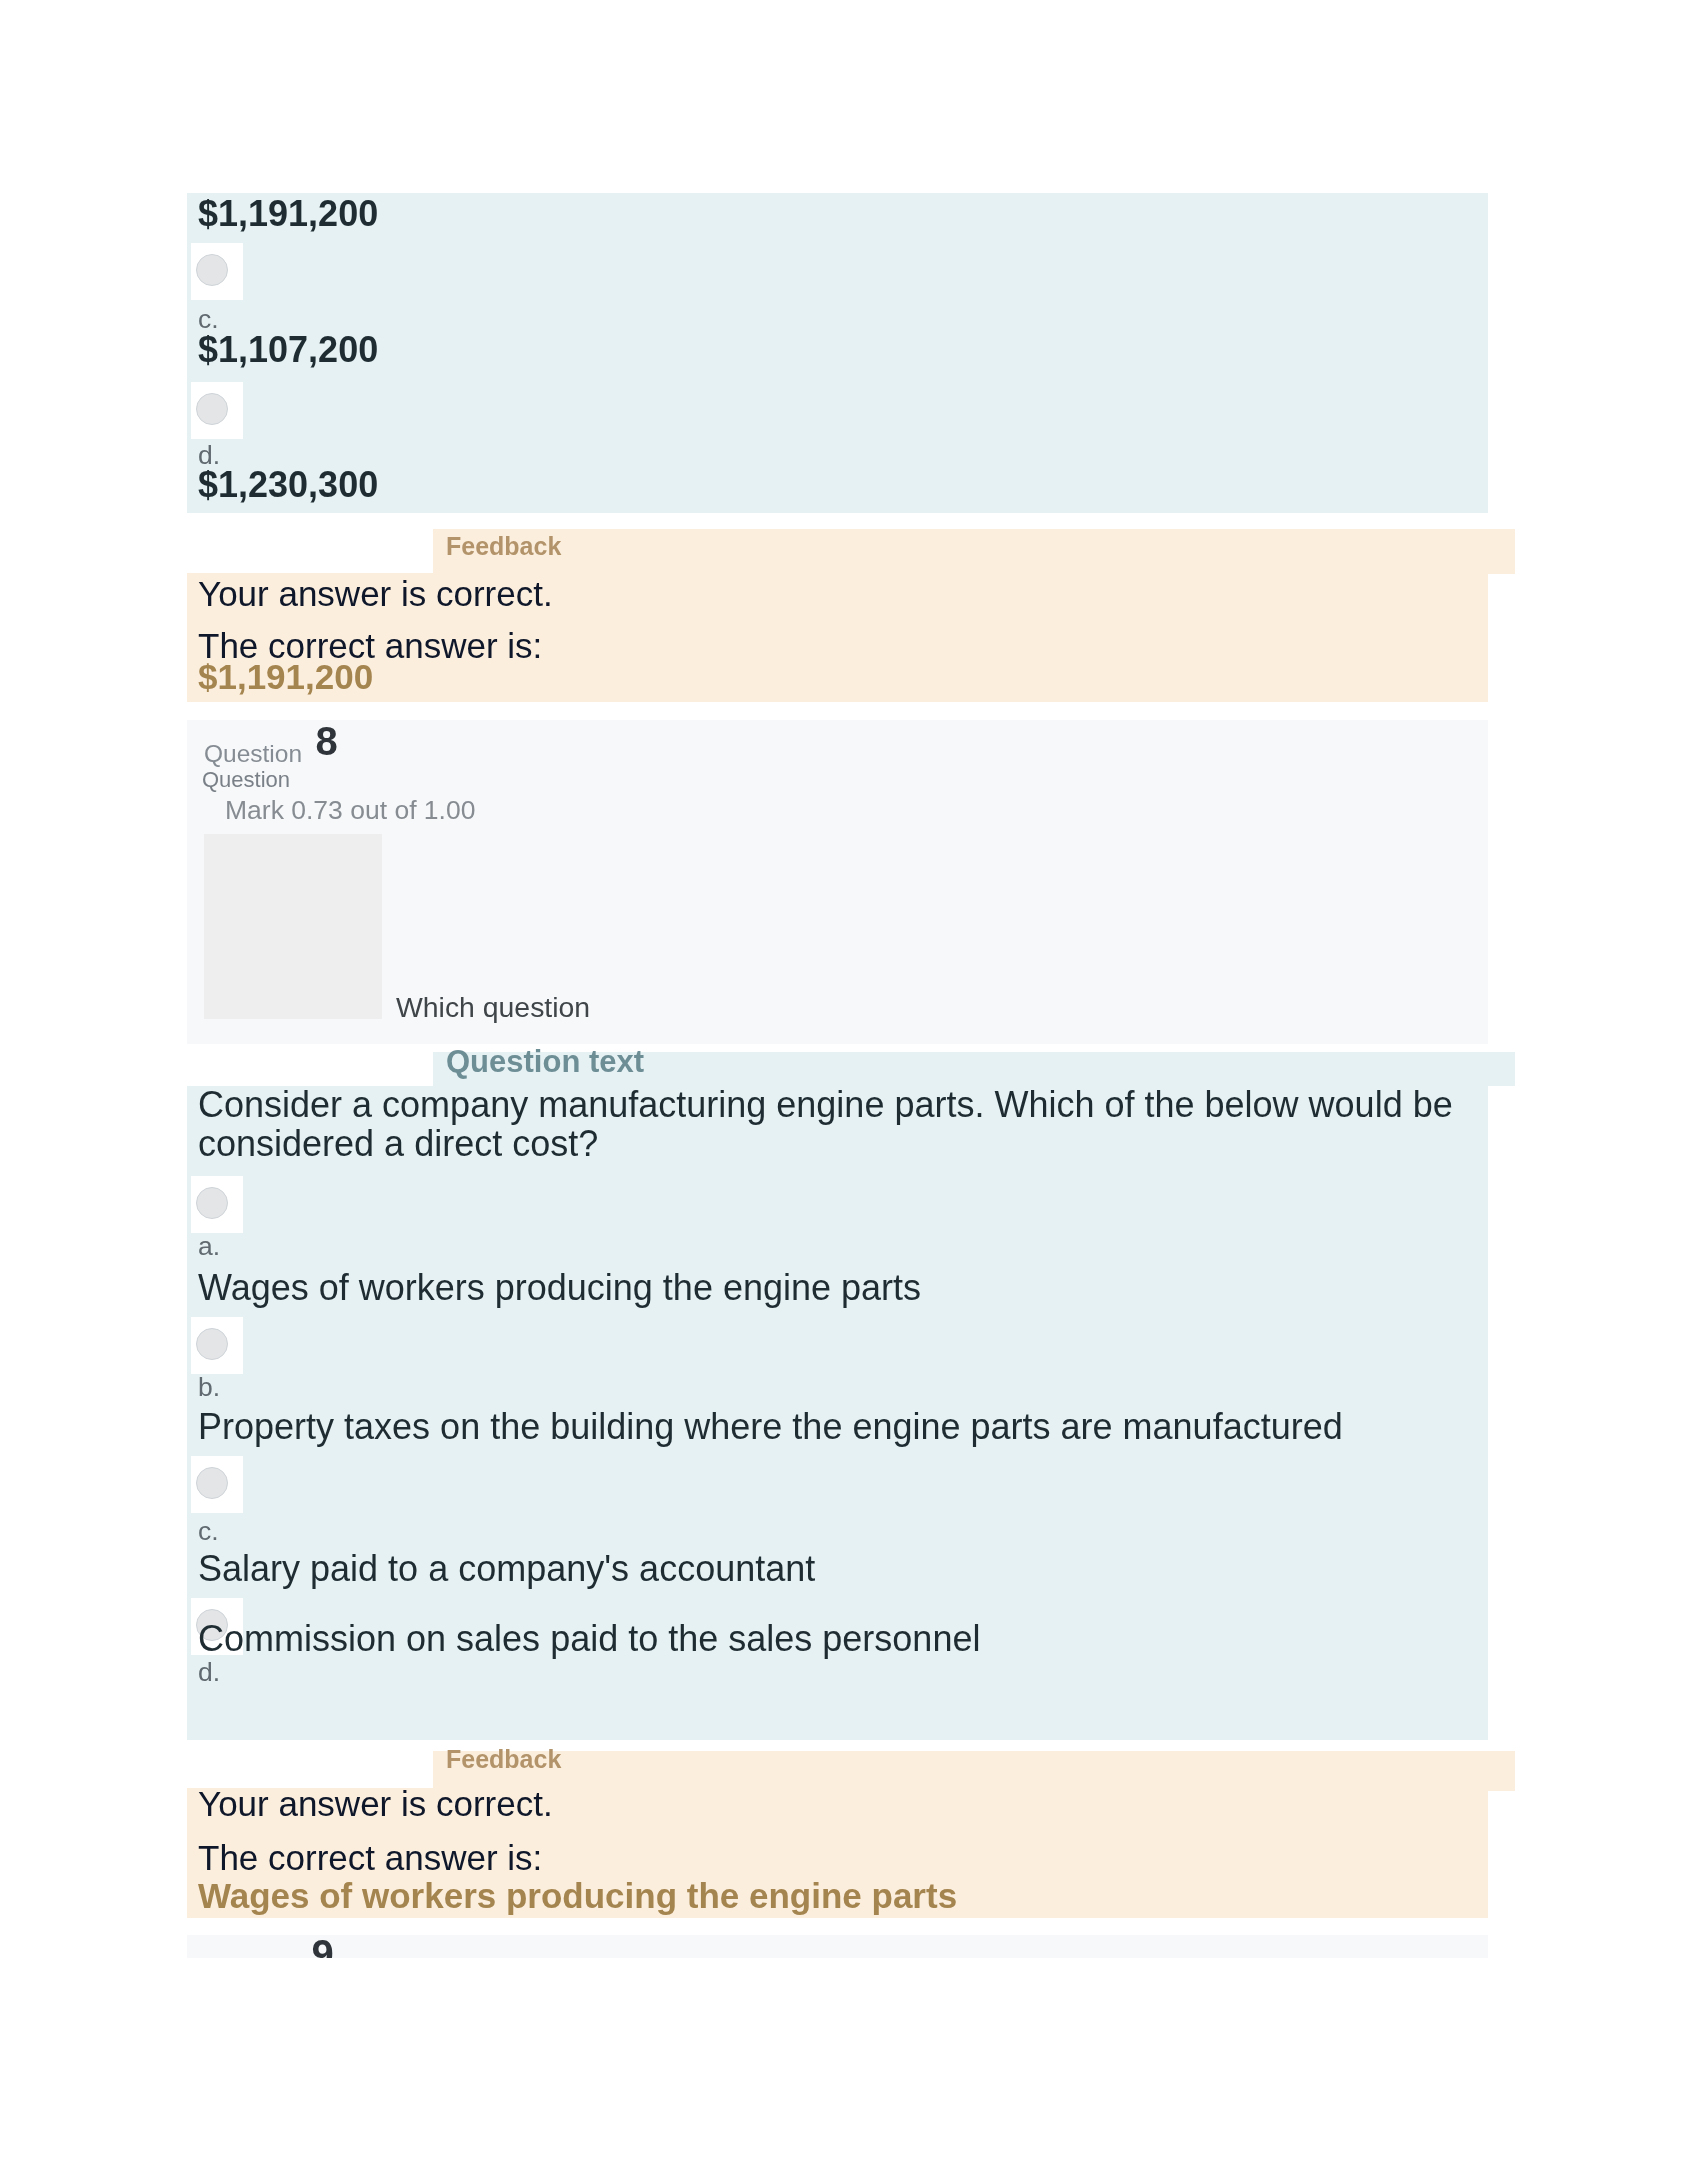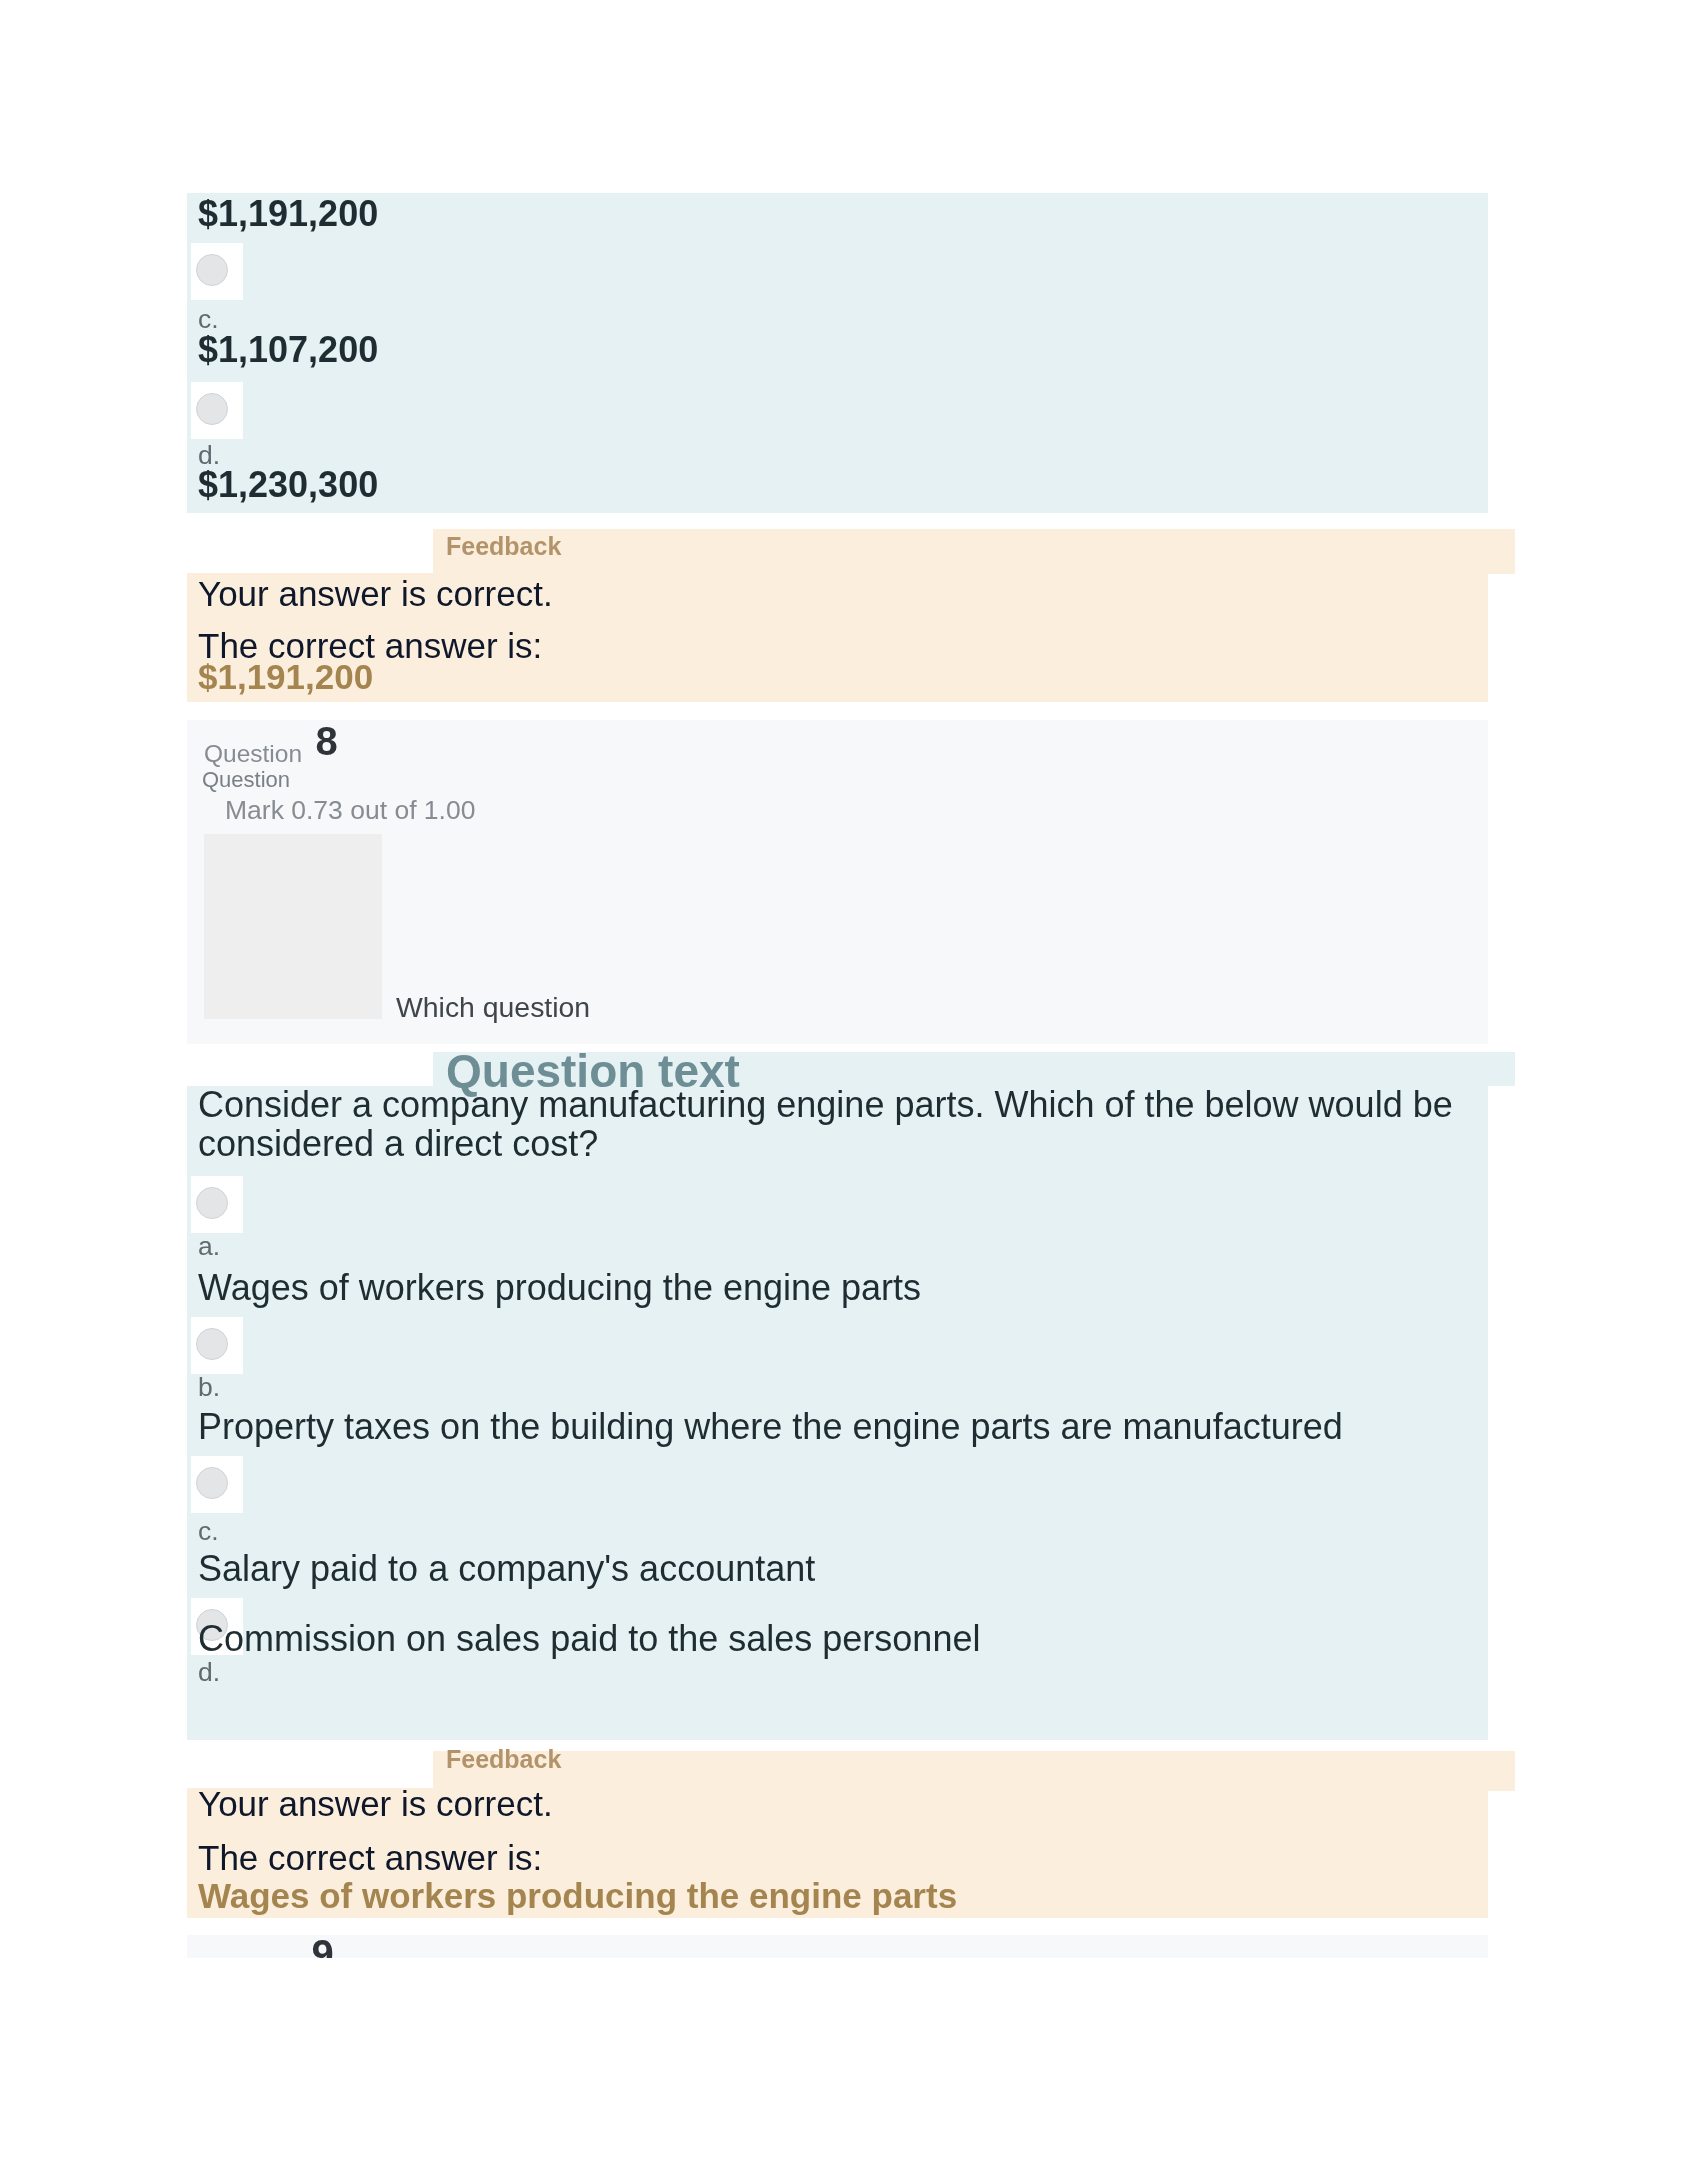--- a/index.html
+++ b/index.html
@@ -14,21 +14,21 @@
   .whitebg{background:#ffffff;}
   .money{font-size:36px;font-weight:bold;color:#1f2d33;line-height:1;white-space:nowrap;}
   .radiowrap{width:52px;height:57px;background:#ffffff;}
   .radio{width:30px;height:30px;border:0.7px solid #cfd4d8;background:#e3e5e7;
          border-radius:50%;position:absolute;left:5.3px;top:10.6px;}
   .optletter{font-size:26.5px;color:#606a70;line-height:1;white-space:nowrap;}
   .opttext{font-size:36px;color:#1f2d33;line-height:1.15;white-space:nowrap;}
   .fbtitle{font-size:25px;font-weight:bold;color:#b2936a;white-space:nowrap;}
   .fbline{font-size:35px;color:#0f172a;line-height:1.2;white-space:nowrap;}
   .fbstrong{font-size:35px;color:#a5854f;font-weight:bold;white-space:nowrap;}
-  .qtitle{font-size:46px;font-weight:bold;color:#6e8e96;white-space:nowrap;}
+  .qtitle{font-size:31px;font-weight:bold;color:#6e8e96;white-space:nowrap;}
   .stem{font-size:36px;color:#1f2d33;line-height:1.09;}
   .qnum{font-size:24.5px;color:#868c93;white-space:nowrap;}
   .qnumval{color:#2e3439;font-size:40px;font-weight:bold;position:relative;left:6.6px;top:-6.6px;}
   .qstate{font-size:22px;color:#7a8087;white-space:nowrap;}
   .qmark{font-size:26.5px;color:#868c92;white-space:nowrap;}
   .flagq{font-size:28.4px;color:#3f4549;white-space:nowrap;}
 </style>
 </head>
 <body>
 

